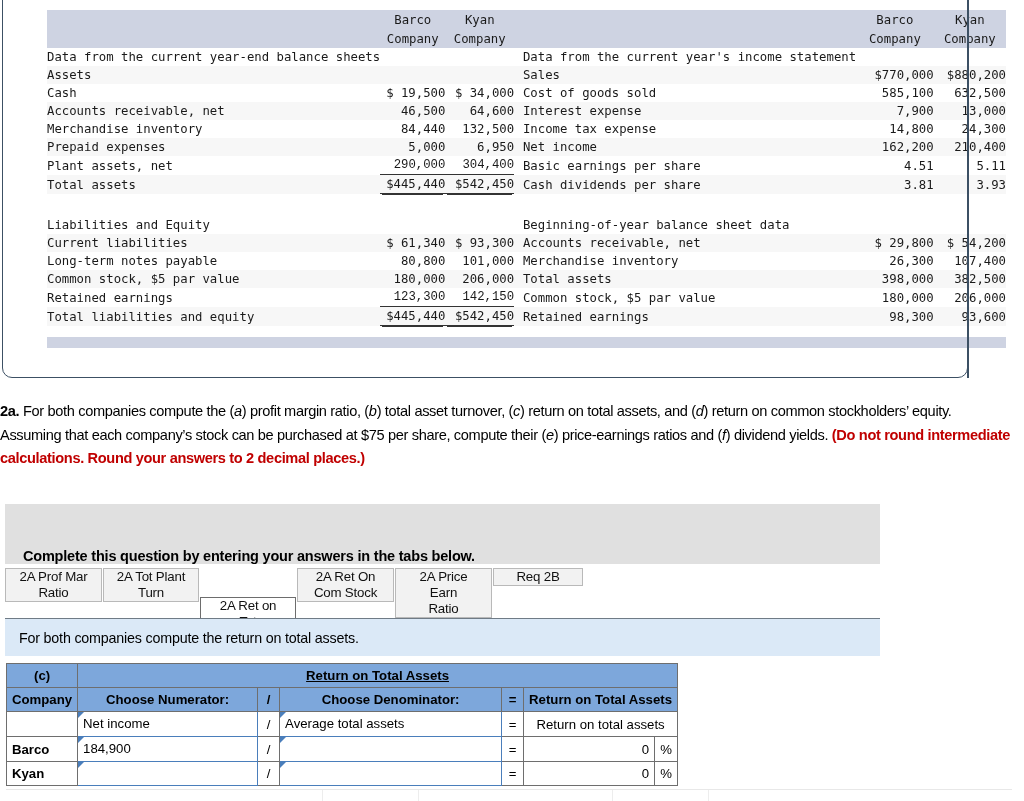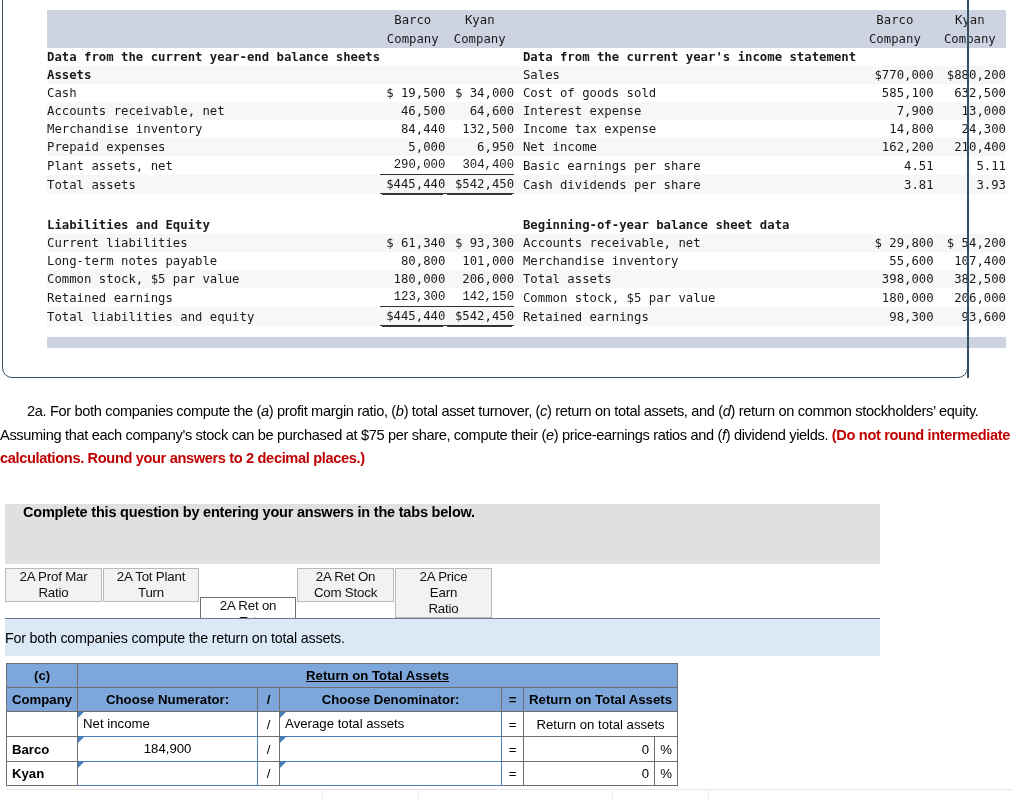--- a/index.html
+++ b/index.html
@@ -33,21 +33,21 @@
   }
   #fin-table td{padding:0;vertical-align:bottom;white-space:pre;}
   #fin-table tr.hdr td{
     background:#ced3e2;height:19px;text-align:center;font-weight:400;
   }
   #fin-table tr.stripe td{background:#f7f7f7;}
   #fin-table tr.band td{background:#ced3e2;height:11px;}
   #fin-table tr.spacer td{height:11px;}
 
   td.lbl{padding-left:10px;}
-  td.lbl.b{font-weight:bold;}
+  td.lbl.b{font-weight:normal;}
   td.num{text-align:right;padding-right:4px;margin-top:16px;}
   td.numr{text-align:right;padding-right:2px;}
 
   .u-single{border-bottom:1px solid #333 !important;font-family:Liberation Mono, monospace;}
   .u-double{
     border-bottom:1px solid #333 !important;
     box-shadow:0 3px 0 -2px #333;
   }
 
   
@@ -65,29 +65,29 @@
     background:#3c5064;z-index:9;
   }
 
   
   #question-block{
     position:absolute;left:0px;top:400px;width:1012px;
     font-size:14.6px;line-height:23.5px;
     font-family:"Liberation Sans",sans-serif;
     letter-spacing:-0.35px;
   }
-  #question-block b{font-weight:normal;margin-left:27px;}
+  #question-block b{font-weight:bold;}
   #question-block i{font-style:italic;}
   .warn{color:#c00000;font-weight:bold;}
 
   
   #complete-box{
     position:absolute;left:5px;top:504px;width:875px;height:60px;
     background:#e0e0e0;
-    display:flex;align-items:flex-start;
+    display:flex;align-items:flex-end;
   }
   #complete-box span{
     padding-left:18px;font-weight:bold;font-size:14.5px;letter-spacing:-0.2px;
   }
 
   
   #tab-strip{
     position:absolute;left:5px;top:568px;height:50px;
     display:flex;align-items:flex-start;
   }
@@ -112,21 +112,21 @@
   }
 
   
   #sub-instruction{
     position:absolute;left:5px;top:618px;width:875px;height:38px;
     background:#dbe9f7;
     border-top:1.5px solid #6f7b86;
     display:flex;align-items:center;
     box-sizing:border-box;
   }
-  #sub-instruction span{font-size:14.3px;letter-spacing:-0.2px;}
+  #sub-instruction span{padding-left:14px;font-size:14.3px;letter-spacing:-0.2px;}
 
   
   #answer-table{
     position:absolute;left:6px;top:663px;
     border-collapse:collapse;
     font-size:13.2px;
     font-family:"Liberation Sans",sans-serif;
     background:#fff;
   }
   #answer-table td{
@@ -154,21 +154,21 @@
 
   .inputcell{
     position:relative;
     border:1.5px solid #4a7ebb !important;
     background:#fff;
     padding:0 !important;
   }
   .inputcell .ival{
     display:block;height:100%;line-height:24px;padding:0 5px;
   }
-  .inputcell .ival.right{text-align:center;}
+  .inputcell .ival.right{text-align:left;}
   .inputcell .ival.left{text-align:left;}
   .inputcell .tri{
     position:absolute;left:0;top:0;width:0;height:0;
     border-top:6px solid #4a7ebb;
     border-right:6px solid transparent;
   }
   .plaincell{
     text-align:center;
   }
   .resultcell{text-align:right;padding-right:4px;width:115px;}
@@ -338,21 +338,21 @@
       <td class="num">$ 29,800</td>
       <td class="numr">$ 54,200</td>
     </tr>
 
     <tr>
       <td class="lbl">Long-term notes payable</td>
       <td class="num">80,800</td>
       <td class="num">101,000</td>
       <td></td>
       <td class="lbl">Merchandise inventory</td>
-      <td class="num">55,600</td>
+      <td class="num">26,300</td>
       <td class="numr">107,400</td>
     </tr>
 
     <tr class="stripe">
       <td class="lbl">Common stock, $5 par value</td>
       <td class="num">180,000</td>
       <td class="num">206,000</td>
       <td></td>
       <td class="lbl">Total assets</td>
       <td class="num">398,000</td>
@@ -432,20 +432,25 @@
         <div>2A Ret On</div>
         <div>Com Stock</div>
       </div>
   </div>
   <div class="tab" style="width:97px">
     <div>
         <div>2A Price Earn</div>
         <div>Ratio</div>
       </div>
   </div>
+  <div class="tab" style="width:90px">
+    <div>
+        <div>Req 2B</div>
+      </div>
+  </div>
 </div>
 
 <div id="sub-instruction">
   <span>For both companies compute the return on total assets.</span>
 </div>
 
 <table id="answer-table">
   <tbody>
     <tr>
       <td class="hd" style="width:63px">(c)</td>

